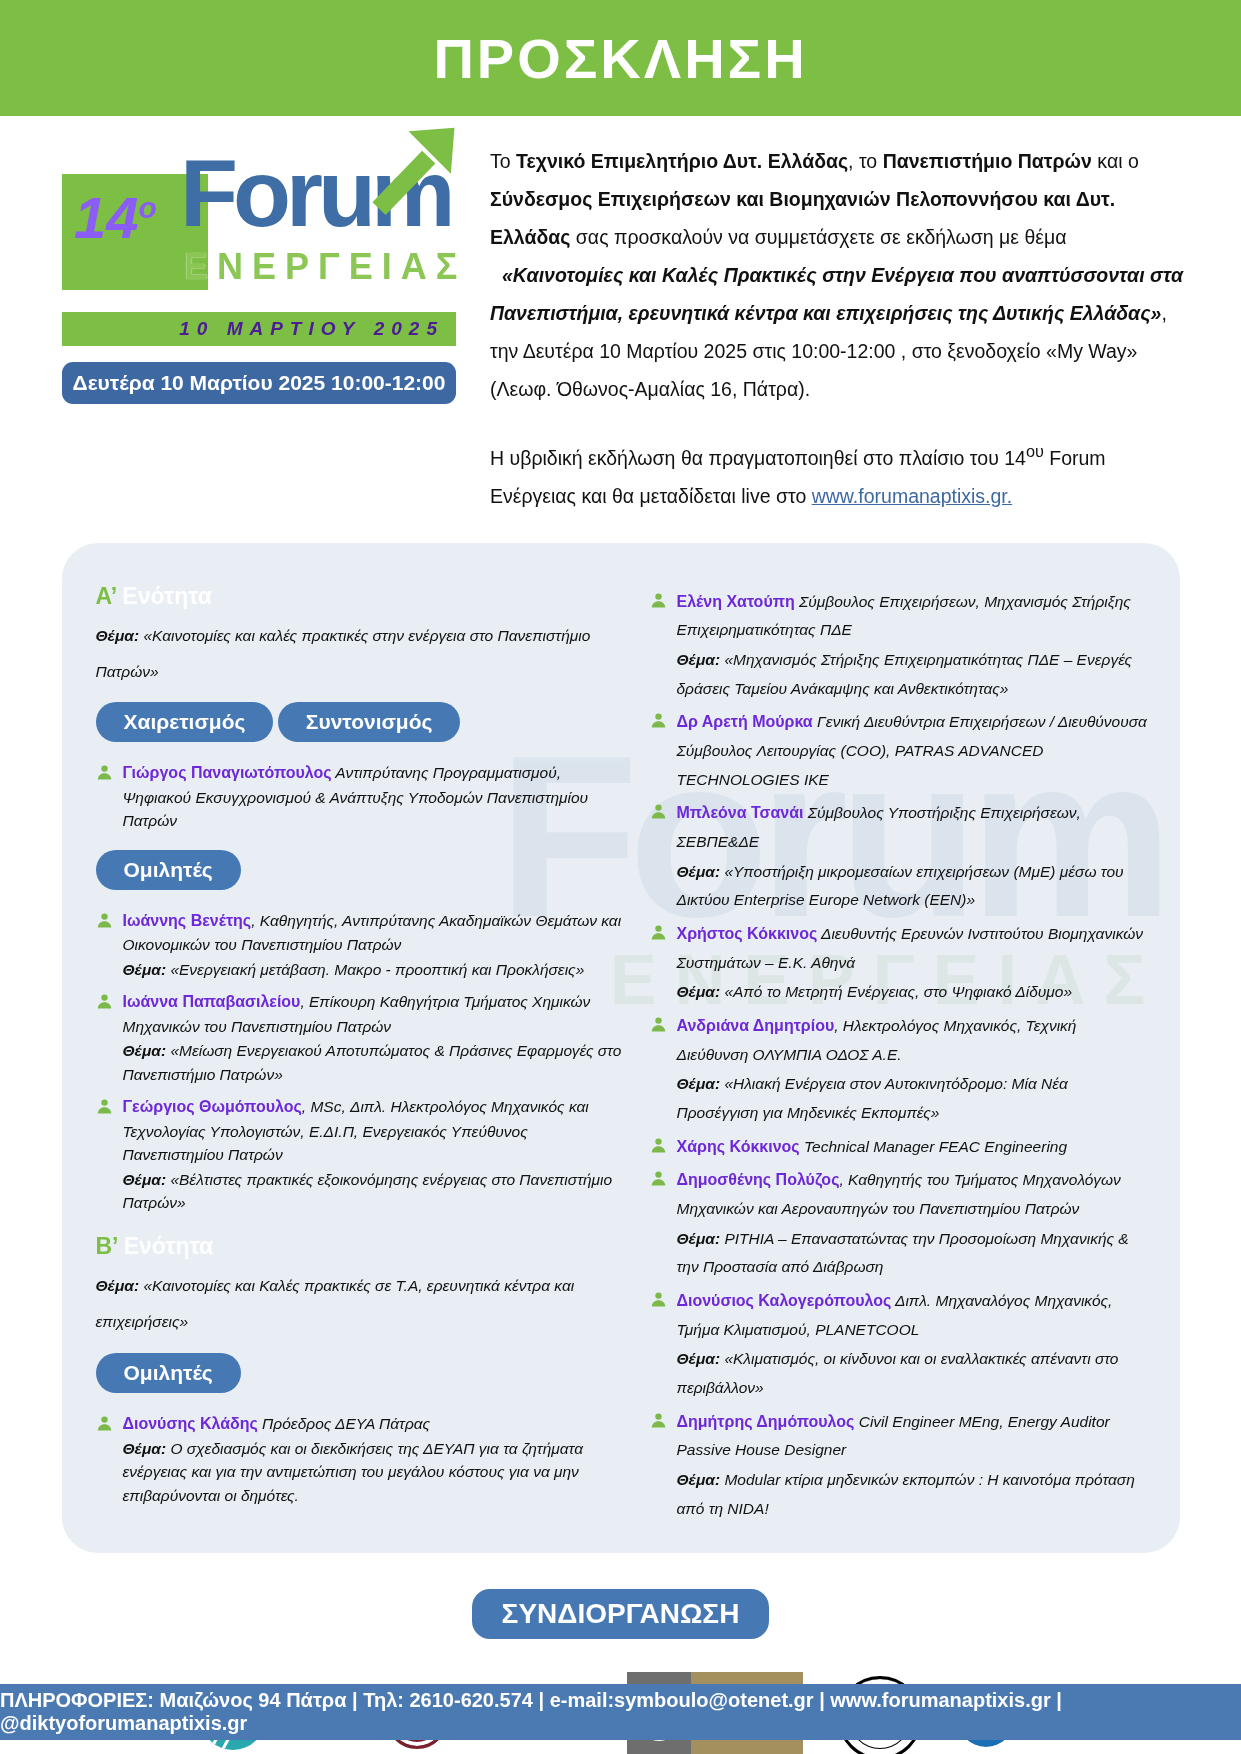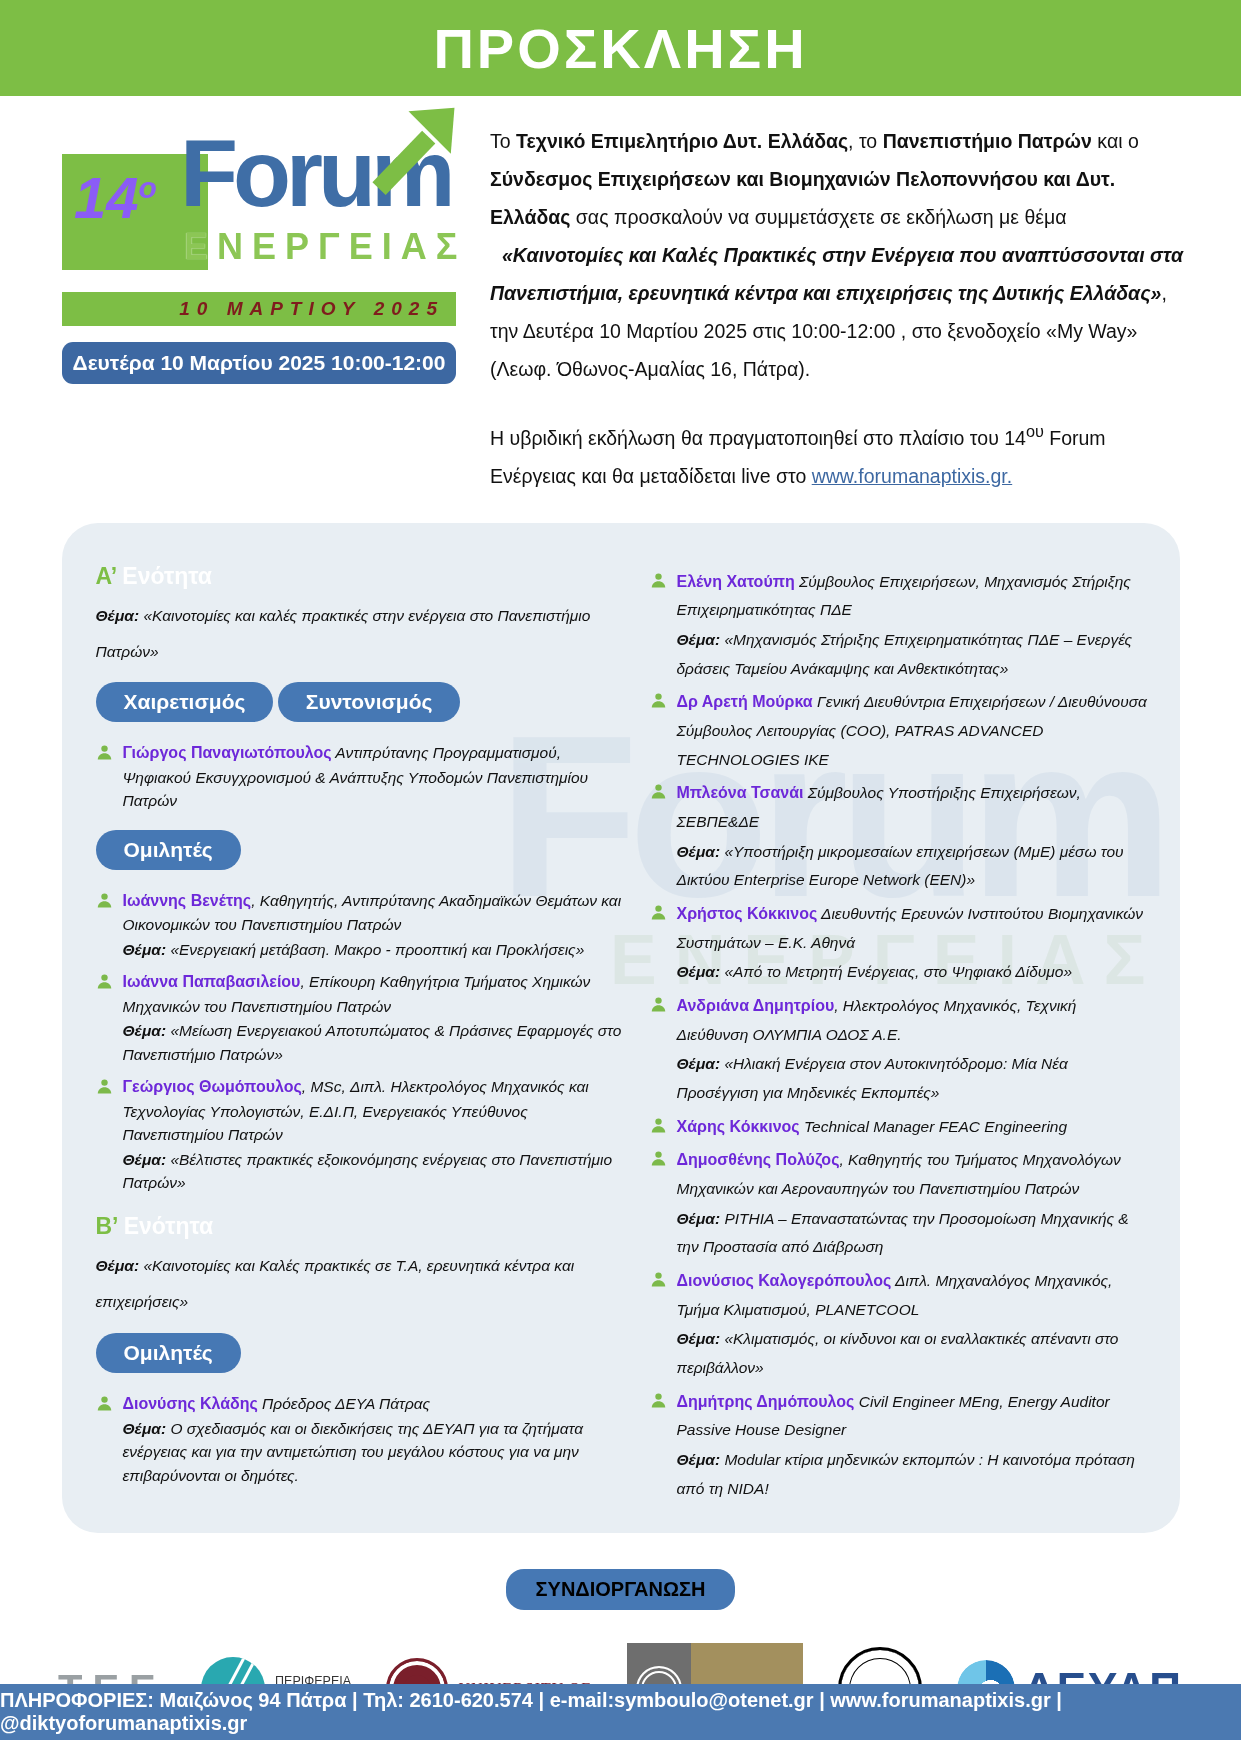--- a/index.html
+++ b/index.html
@@ -2,34 +2,34 @@
 <html><head>
 <meta charset="utf-8">
 <style>
   * { box-sizing: border-box; margin: 0; padding: 0; }
   body {
     width: 1241px; height: 1754px; margin: 0 auto; position: relative;
     background: #ffffff; overflow: hidden;
     font-family: "Liberation Sans", sans-serif; color: #111;
   }
   
-  .banner { height: 96px; background: #7DBE45; display: flex; align-items: center; justify-content: center; }
+  .banner { height: 116px; background: #7DBE45; display: flex; align-items: center; justify-content: center; }
   .banner h1 { color: #fff; font-size: 56px; font-weight: bold; letter-spacing: 3px; }
 
   
   .top-section { display: flex; padding: 24px 58px 0 62px; gap: 34px; }
   .logo-col { width: 394px; flex: none; }
   .logo-canvas { position: relative; height: 172px; }
   .logo-green-box { position: absolute; left: 0; top: 34px; width: 146px; height: 116px; background: #7DBE45; }
   .logo-num { position: absolute; left: 12px; top: 44px; color: #8b5cf6; font-size: 58px; font-weight: bold; font-style: italic; }
   .logo-num sup { font-size: 30px; }
   .logo-word { position: absolute; left: 118px; top: 6px; color: #3F6EA6; font-size: 95px; font-weight: bold; letter-spacing: -5px; line-height: 1; }
   .logo-arrow { position: absolute; right: -4px; top: -16px; width: 92px; height: 92px; }
   .logo-energy { position: absolute; left: 122px; top: 106px; color: #8CC655; font-size: 36px; font-weight: bold; letter-spacing: 9px; text-shadow: 0 0 1px #fff; }
-  .logo-strip { height: 34px; background: #7DBE45; color: #7f1d1d; font-weight: bold; font-style: italic; font-size: 19px; letter-spacing: 7px; text-align: right; padding: 6px 12px 0 0; }
+  .logo-strip { height: 34px; background: #7DBE45; color: #4c1d95; font-weight: bold; font-style: italic; font-size: 19px; letter-spacing: 7px; text-align: right; padding: 6px 12px 0 0; }
   .date-bar { margin-top: 16px; height: 42px; background: #3D68A2; color: #fff; font-weight: bold; font-size: 21px; display: flex; align-items: center; justify-content: center; border-radius: 11px; }
   .intro-col { flex: 1; font-size: 19.5px; line-height: 1.95; padding-top: 2px; }
   .intro-p2 { margin-top: 28px; }
   .intro-col a { color: #3D68A2; text-decoration: underline; }
   .seg-b { font-weight: bold; }
   .seg-i { font-style: italic; margin-left: 12px; }
 
   
   .program-box { position: relative; width: 1118px; margin: 28px auto 0; background: #E8EEF3; border-radius: 36px; padding: 34px 30px 26px 34px; display: flex; gap: 26px; overflow: hidden; min-height: 788px; }
   .watermark { position: absolute; right: 16px; top: 190px; opacity: 0.07; pointer-events: none; text-align: right; }
@@ -46,21 +46,21 @@
   .pill { display: inline-block; background: #4678B4; color: #fff; font-weight: bold; font-size: 21px; padding: 8px 28px; border-radius: 24px; margin: 8px 0 10px; }
   .speaker { position: relative; padding-left: 27px; margin: 9px 0; font-size: 15.5px; line-height: 1.52; }
   .col-right .speaker { line-height: 1.85; margin: 4px 0; }
   .person-icon { position: absolute; left: 0; top: 3px; width: 17px; height: 17px; color: #7CB94A; }
   .person-icon svg { width: 100%; height: 100%; fill: currentColor; }
   .sp-name { color: #6d28d9; font-weight: bold; font-size: 16px; }
   .sp-role { font-style: italic; }
   .sp-theme { font-style: italic; margin-top: 1px; }
 
   
-  .pill-center { display: block; width: max-content; background: #4678B4; color: #000000; font-weight: bold; font-size: 20px; padding: 9px 30px; border-radius: 18px; }
+  .pill-center { display: block; width: max-content; background: #4678B4; color: #ffffff; font-weight: bold; font-size: 28px; padding: 9px 30px; border-radius: 18px; }
   .coorg-pill { margin: 36px auto 6px; }
 
   
   .coorg-row { display: flex; align-items: center; justify-content: space-between; padding: 14px 58px 0; height: 132px; }
   .lg { display: flex; align-items: center; gap: 10px; }
 
   .tee { flex-direction: column; gap: 2px; }
   .tee-abbr { font-size: 40px; font-weight: bold; color: #9aa0a3; letter-spacing: 10px; }
 
   .region-circle { width: 64px; height: 64px; border-radius: 50%; background: #29A8B0; position: relative; overflow: hidden; flex: none; }

